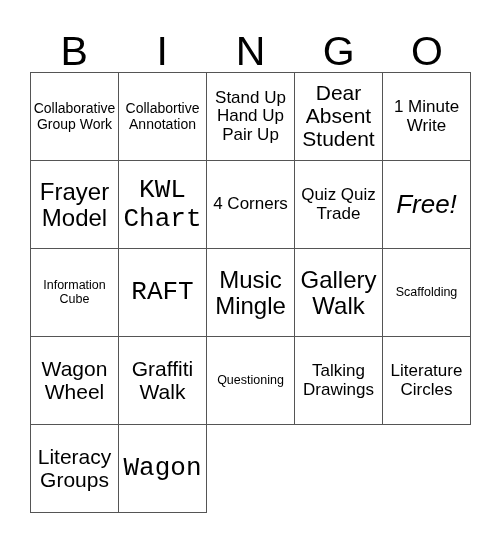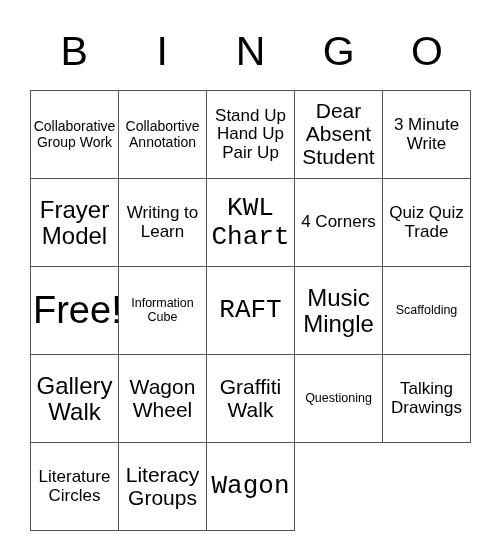--- a/index.html
+++ b/index.html
@@ -49,21 +49,20 @@
     left: 30px;
     top: 72px;
     width: 441px;
     height: 441px;
     box-sizing: border-box;
     border-top: 1px solid #555555;
     border-left: 1px solid #555555;
     display: grid;
     grid-template-columns: repeat(5, 1fr);
     grid-template-rows: repeat(5, 1fr);
-    margin-top: 18px;
   }
   .cell {
     box-sizing: border-box;
     border-right: 1px solid #555555;
     border-bottom: 1px solid #555555;
     display: flex;
     align-items: center;
     justify-content: center;
     text-align: center;
     padding: 1px 2px;
@@ -77,21 +76,21 @@
     color: #000000;
     white-space: pre-line;
   }
   
   .fs-xs  { font-size: 12.5px; text-align: center; }
   .fs-s   { font-size: 14px; }
   .fs-m   { font-size: 17px; }
   .fs-l   { font-size: 21px; }
   .fs-xl  { font-size: 24px; }
   .fs-xxl { font-size: 26px; font-family: Liberation Mono, monospace; }
-  .fs-free{ font-size: 38px; }
+  .fs-free{ font-size: 26px; font-style: italic; }
 </style>
 </head>
 <body>
 
 <div class="card">
 
   <div class="header-row">
       <div class="header-cell">
         <span class="header-letter">B</span>
       </div>
@@ -116,27 +115,24 @@
       <div class="cell">
         <span class="cell-text fs-s">Collabortive Annotation</span>
       </div>
       <div class="cell">
         <span class="cell-text fs-m">Stand Up Hand Up Pair Up</span>
       </div>
       <div class="cell">
         <span class="cell-text fs-l">Dear Absent Student</span>
       </div>
       <div class="cell">
-        <span class="cell-text fs-m">3 Minute Write</span>
+        <span class="cell-text fs-m">1 Minute Write</span>
       </div>
       <div class="cell">
         <span class="cell-text fs-xl">Frayer Model</span>
-      </div>
-      <div class="cell">
-        <span class="cell-text fs-m">Writing to Learn</span>
       </div>
       <div class="cell">
         <span class="cell-text fs-xxl">KWL Chart</span>
       </div>
       <div class="cell">
         <span class="cell-text fs-m">4 Corners</span>
       </div>
       <div class="cell">
         <span class="cell-text fs-m">Quiz Quiz Trade</span>
       </div>
@@ -146,24 +142,24 @@
       <div class="cell">
         <span class="cell-text fs-xs">Information Cube</span>
       </div>
       <div class="cell">
         <span class="cell-text fs-xxl">RAFT</span>
       </div>
       <div class="cell">
         <span class="cell-text fs-xl">Music Mingle</span>
       </div>
       <div class="cell">
-        <span class="cell-text fs-xs">Scaffolding</span>
+        <span class="cell-text fs-xl">Gallery Walk</span>
       </div>
       <div class="cell">
-        <span class="cell-text fs-xl">Gallery Walk</span>
+        <span class="cell-text fs-xs">Scaffolding</span>
       </div>
       <div class="cell">
         <span class="cell-text fs-l">Wagon Wheel</span>
       </div>
       <div class="cell">
         <span class="cell-text fs-l">Graffiti Walk</span>
       </div>
       <div class="cell">
         <span class="cell-text fs-xs">Questioning</span>
       </div>

